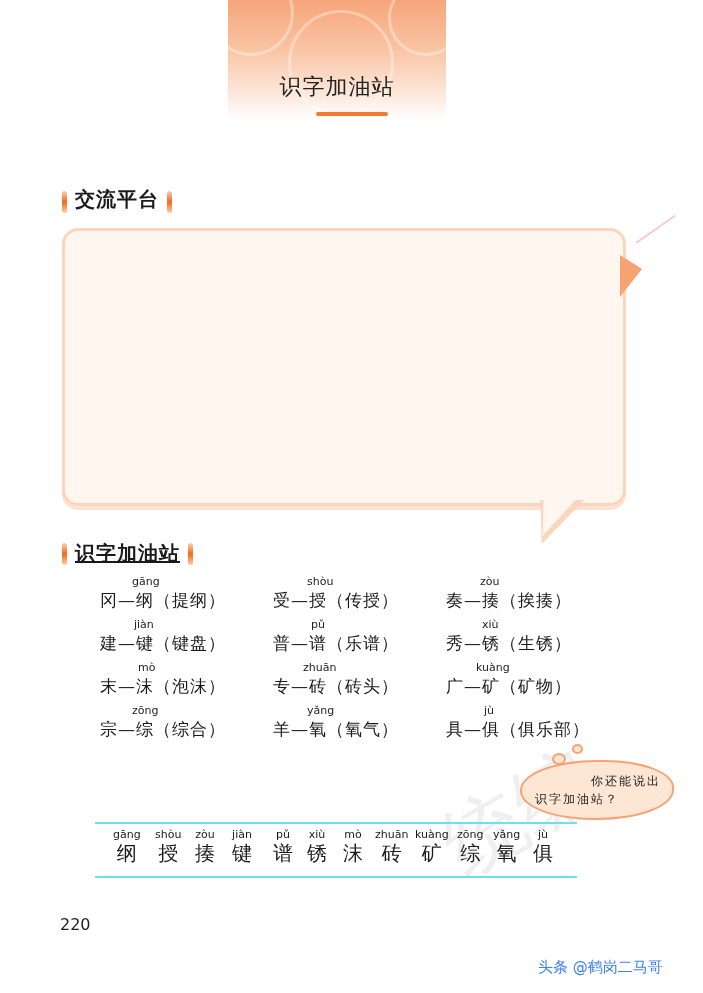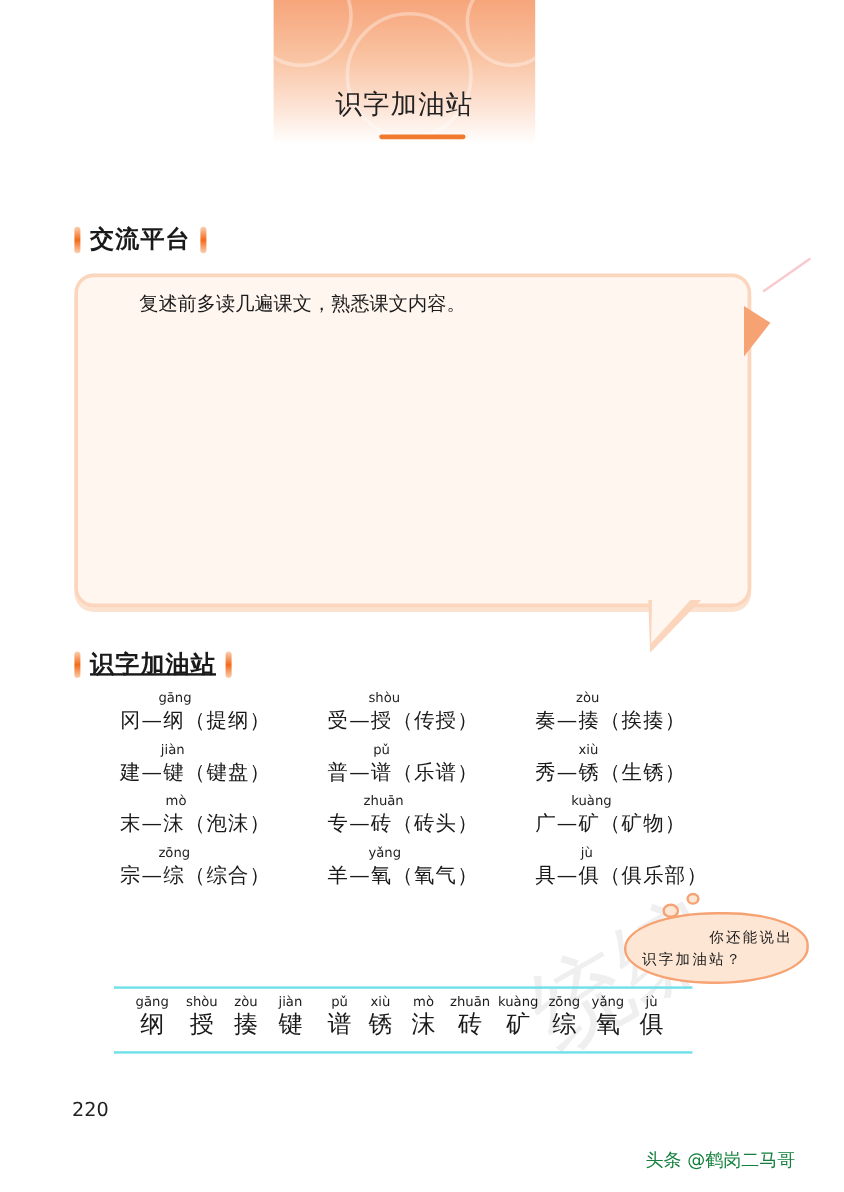--- a/index.html
+++ b/index.html
@@ -89,48 +89,47 @@
   .sum-item { position:absolute; top:0; text-align:center; }
   .sum-item .py { font-family:"DejaVu Sans", sans-serif; font-size:11px; display:block; }
   .sum-item .hz { font-family:"DejaVu Serif", serif; font-size:20px; display:block; margin-top:-1px; }
   .page-number { position:absolute; left:60px; top:915px; font-family:"DejaVu Sans", sans-serif; font-size:16px; color:#222; }
   .watermark-script {
     position:absolute; left:440px; top:760px; font-size:80px; color:#ececec;
     transform:rotate(-30deg); font-family:"DejaVu Serif", serif; opacity:0.8;
   }
   .footer-credit {
     position:absolute; left:538px; top:958px; font-family:"DejaVu Sans", sans-serif;
-    font-size:15px; color:#15803d;
+    font-size:15px; color:#3b82f6;
   }
 </style>
 </head>
 <body>
 
 <div class="header-banner">
   <div class="swirl" style="left:-20px;top:-30px;width:80px;height:80px;"></div>
   <div class="swirl" style="left:60px;top:10px;width:100px;height:100px;"></div>
   <div class="swirl" style="left:160px;top:-20px;width:70px;height:70px;"></div>
 </div>
 <div class="page-title">识字加油站</div>
 <div class="title-underline"></div>
 
-<div class="section-heading" style="left:62px; top:186px;">
+<div class="section-heading" style="left:62px; top:186px;align-items:flex-end;">
   <span class="bar"></span>
   <span class="label">交流平台</span>
   <span class="bar"></span>
 </div>
 
 <div class="bubble"></div>
 <div class="bubble-tail"></div>
 <div class="bubble-tail-inner"></div>
 <div class="ribbon"></div>
 <div class="ribbon-string"></div>
 
 <div class="para" style="top:236px;">
-  <p class="indent">复述前多读几遍课文，熟悉课文内容。</p>
 </div>
 
 <div class="section-heading" style="left:62px; top:540px;text-decoration:underline;">
   <span class="bar"></span>
   <span class="label">识字加油站</span>
   <span class="bar"></span>
 </div>
 
 <div class="char-grid">
   <div class="char-row">

